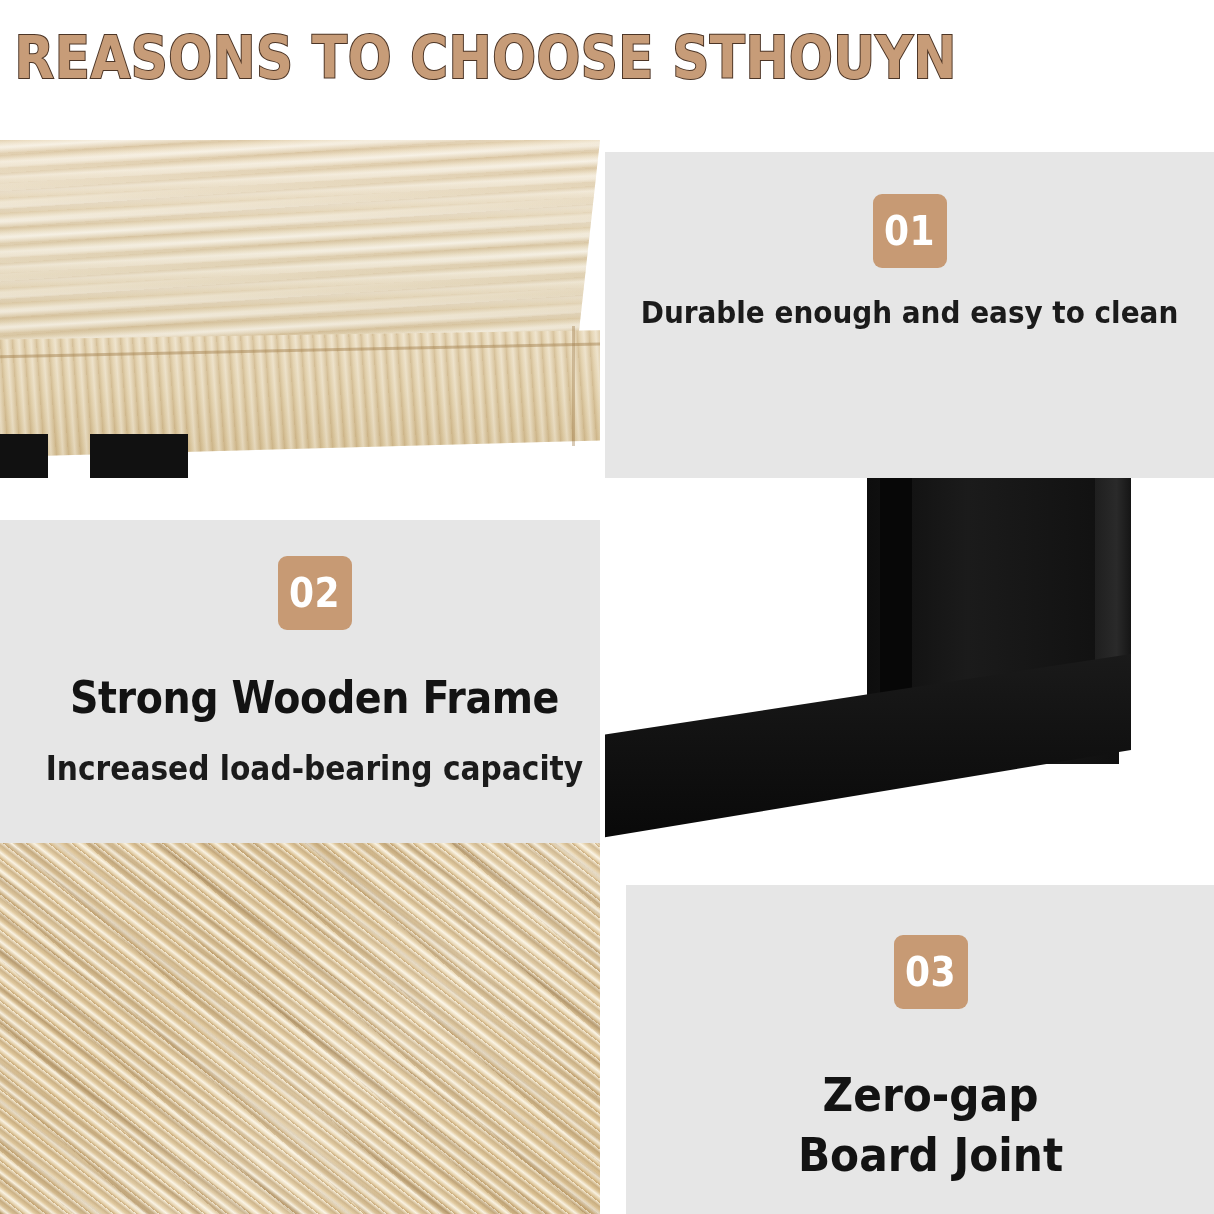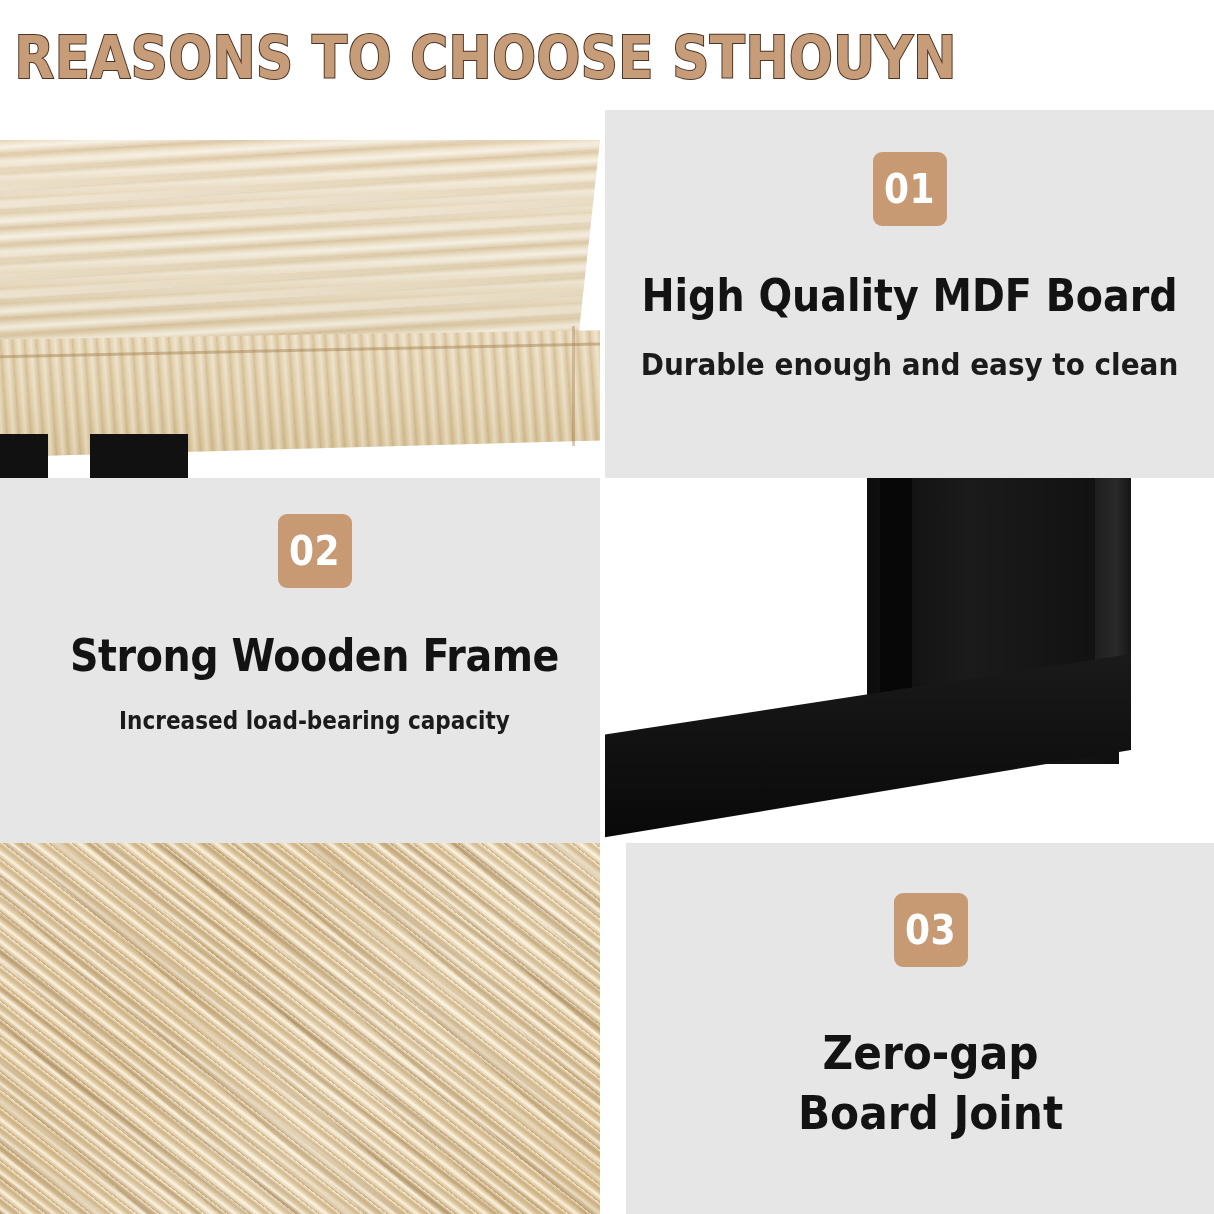--- a/index.html
+++ b/index.html
@@ -62,20 +62,21 @@
   .cell-r3c2 { left: 626px; top: 843px; width: 609px; height: 418px; }
 
   .panel {
     background: #e6e6e6;
     width: 100%;
     height: 100%;
     display: flex;
     flex-direction: column;
     align-items: center;
     box-sizing: border-box;
+    margin-top: 42px;
   }
   .panel.p01 { padding-top: 42px; }
   .panel.p02 { padding-top: 36px; padding-left: 29px; }
   .panel.p03 { padding-top: 50px; }
 
   .badge {
     width: 74px;
     height: 74px;
     border-radius: 9px;
     background: #c79a74;
@@ -104,21 +105,21 @@
     font-weight: bold;
     color: #1b1b1b;
     text-align: center;
     line-height: 1.15;
   }
 
   .p01 .panel-heading { font-size: 44px; margin-top: 46px; }
   .p01 .panel-sub     { font-size: 31px; margin-top: 27px; }
 
   .p02 .panel-heading { font-size: 44px; margin-top: 44px; letter-spacing: -0.4px; }
-  .p02 .panel-sub     { font-size: 24px; margin-top: 28px; }
+  .p02 .panel-sub     { font-size: 33px; margin-top: 28px; }
 
   .p03 .panel-heading { font-size: 47px; margin-top: 56px; line-height: 1.28; text-align: center; }
 
   
   .photo-table {
     position: relative;
     width: 100%;
     height: 100%;
     background: #ffffff;
   }
@@ -285,21 +286,20 @@
       <div class="tt-seam"></div>
       <div class="tt-corner-line"></div>
       <div class="leg leg-a"></div>
       <div class="leg leg-b"></div>
     </div>
   </div>
 
   <div class="cell cell-r1c2">
     <div class="panel p01">
       <div class="badge">01</div>
-      <div class="panel-heading">High Quality MDF Board</div>
       <div class="panel-sub">Durable enough and easy to clean</div>
     </div>
   </div>
 
   <div class="cell cell-r2c1">
     <div class="panel p02">
       <div class="badge">02</div>
       <div class="panel-heading">Strong Wooden Frame</div>
       <div class="panel-sub">Increased load-bearing capacity</div>
     </div>

